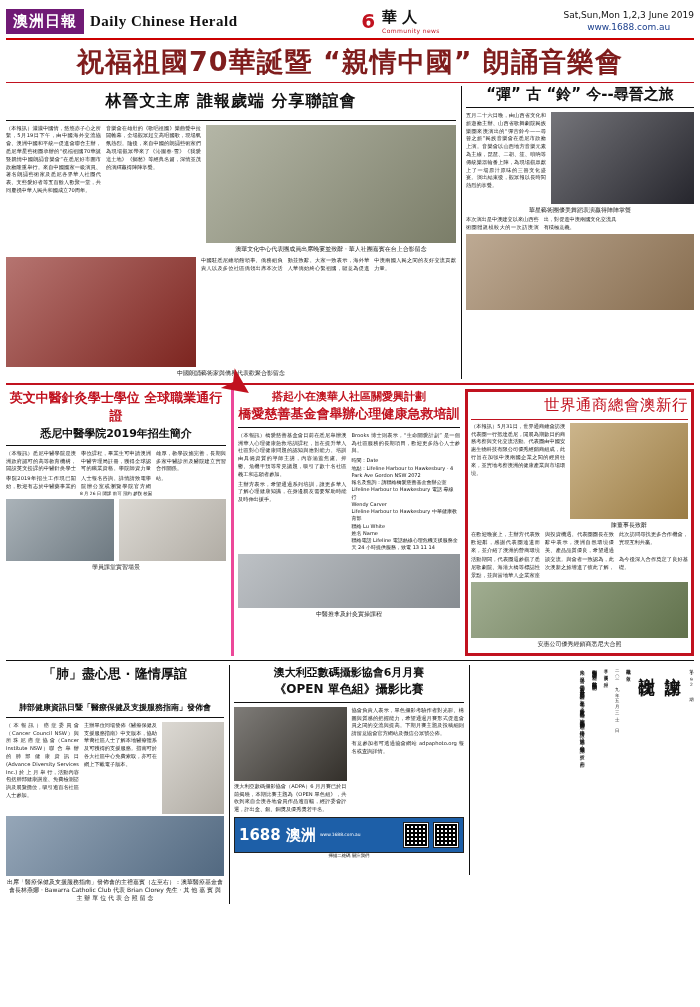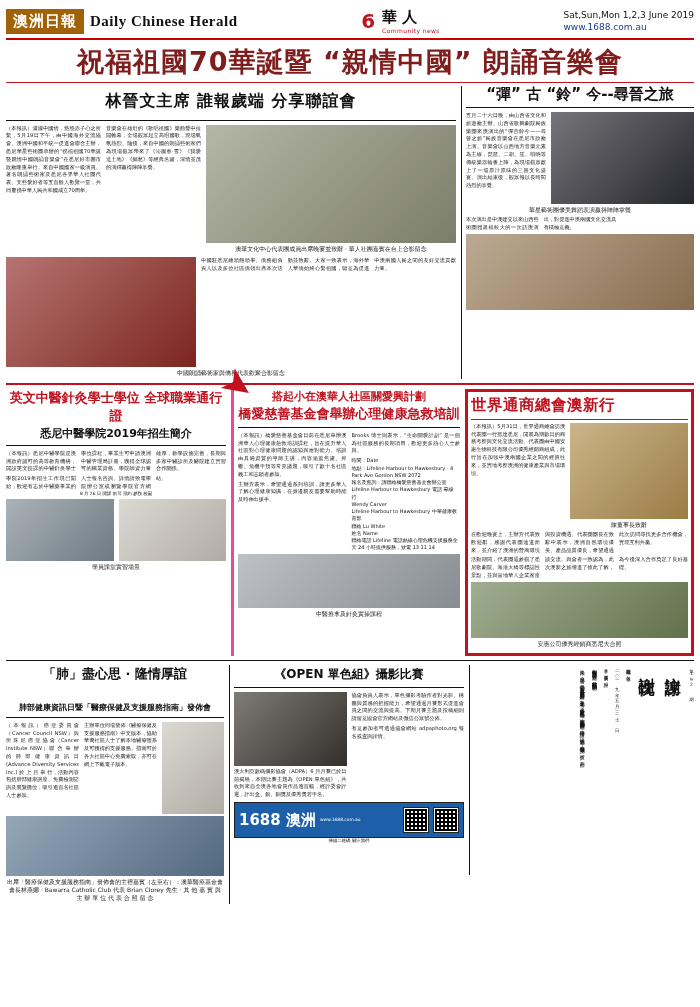--- a/index.html
+++ b/index.html
@@ -9,27 +9,27 @@
     font-family:"DejaVu Sans","Liberation Sans",sans-serif;
     color:#111;
     overflow:hidden;
     position:relative;
   }
   .page{position:relative;width:700px;height:1007px;box-sizing:border-box;padding:4px 6px;}
 
   
   .masthead{display:flex;align-items:center;justify-content:space-between;height:34px;border-bottom:2px solid #c00;}
   .mh-left{display:flex;align-items:center;gap:6px;}
-  .mh-logo{background:#a16207;color:#fff;font-weight:bold;font-size:15px;padding:3px 7px;letter-spacing:1px;}
+  .mh-logo{background:#701a75;color:#fff;font-weight:bold;font-size:15px;padding:3px 7px;letter-spacing:1px;}
   .mh-eng{font-family:"Liberation Serif","DejaVu Serif",serif;font-size:15px;font-weight:bold;color:#111;letter-spacing:.5px;}
   .mh-center{display:flex;align-items:center;gap:7px;}
   .mh-pagenum{color:#c1121f;font-size:20px;font-weight:bold;}
   .mh-sect{font-size:15px;font-weight:bold;}
   .mh-sect small{display:block;font-size:6px;color:#c1121f;font-weight:normal;letter-spacing:.4px;}
-  .mh-right{text-align:left;font-size:9px;line-height:1.35;}
+  .mh-right{text-align:center;font-size:9px;line-height:1.35;}
   .mh-right .site{color:#1a3e8c;}
 
   
   .headline{
     text-align:center;color:#7f1d1d;font-weight:bold;
     font-size:27px;letter-spacing:1px;line-height:1.1;
     padding:7px 0 5px;border-bottom:1px solid #c1121f;
   }
   .subhead{
     text-align:center;font-weight:bold;font-size:16px;padding:5px 0 4px;letter-spacing:1px;
@@ -56,21 +56,21 @@
   .ph.grey{background:#9aa0a6;}
   .ph.light{background:#c9c4bb;}
 
   .rule{border-top:1px solid #111;margin:4px 0;}
   .redrule{border-top:2px solid #c1121f;margin:4px 0;}
 
   .sec-title{font-weight:bold;text-align:center;line-height:1.15;}
 
   
   .redbox{border:3px solid #c1121f;padding:3px;}
-  .redbox .t1{color:#c1121f;font-weight:bold;font-size:15.5px;text-align:left;letter-spacing:.5px;}
+  .redbox .t1{color:#c1121f;font-weight:normal;font-size:15.5px;text-align:right;letter-spacing:.5px;}
   .redbox .t2{color:#c1121f;font-weight:bold;font-size:10px;text-align:center;margin-top:2px;}
 
   .arrow{position:absolute;color:#c1121f;font-size:38px;line-height:1;transform:rotate(35deg);}
 
   
   .vert{writing-mode:vertical-rl;text-orientation:upright;font-size:6px;line-height:1.6;letter-spacing:.5px;}
   .vert-big{writing-mode:vertical-rl;text-orientation:upright;font-weight:bold;font-size:16px;letter-spacing:2px;}
 
   .adbox{border:1px solid #222;}
   .ad-blue{background:#1d5fa8;color:#fff;}
@@ -248,20 +248,21 @@
         </div>
         <div style="width:62px;flex:0 0 62px;">
           <div class="ph light" style="height:92px;"></div>
         </div>
       </div>
       <div class="ph blue" style="height:60px;margin-top:2px;"></div>
       <div class="cap">出席「醫療保健及支援服務指南」發佈會的主禮嘉賓（左至右）：澳華醫療基金會會長林燕娜 · Bawarra Catholic Club 代表 Brian Clorey 先生 · 其 他 嘉 賓 與 主 辦 單 位 代 表 合 照 留 念</div>
     </div>
 
     <div style="width:230px;flex:0 0 230px;border-left:1px solid #111;padding-left:4px;">
+      <div class="b center" style="font-size:11px;">澳大利亞數碼攝影協會6月月賽</div>
       <div class="b center" style="font-size:12px;margin-top:1px;">《OPEN 單色組》攝影比賽</div>
       <div class="rule"></div>
       <div class="cols">
         <div style="flex:1;">
           <div class="ph dark" style="height:74px;"></div>
           <div class="txt" style="margin-top:2px;">澳大利亞數碼攝影協會（ADPA）6 月月賽已於日前揭曉，本期比賽主題為《OPEN 單色組》，共收到來自全澳各地會員作品逾百幅，經評委會評選，評出金、銀、銅獎及優秀獎若干名。</div>
         </div>
         <div style="flex:1;">
           <div class="txt">協會負責人表示，單色攝影考驗作者對光影、構圖與質感的把握能力，希望通過月賽形式促進會員之間的交流與提高。下期月賽主題及投稿細則請留意協會官方網站及微信公眾號公佈。</div>
           <div class="txt" style="margin-top:2px;">有意參加者可透過協會網站 adpaphoto.org 報名或查詢詳情。</div>

